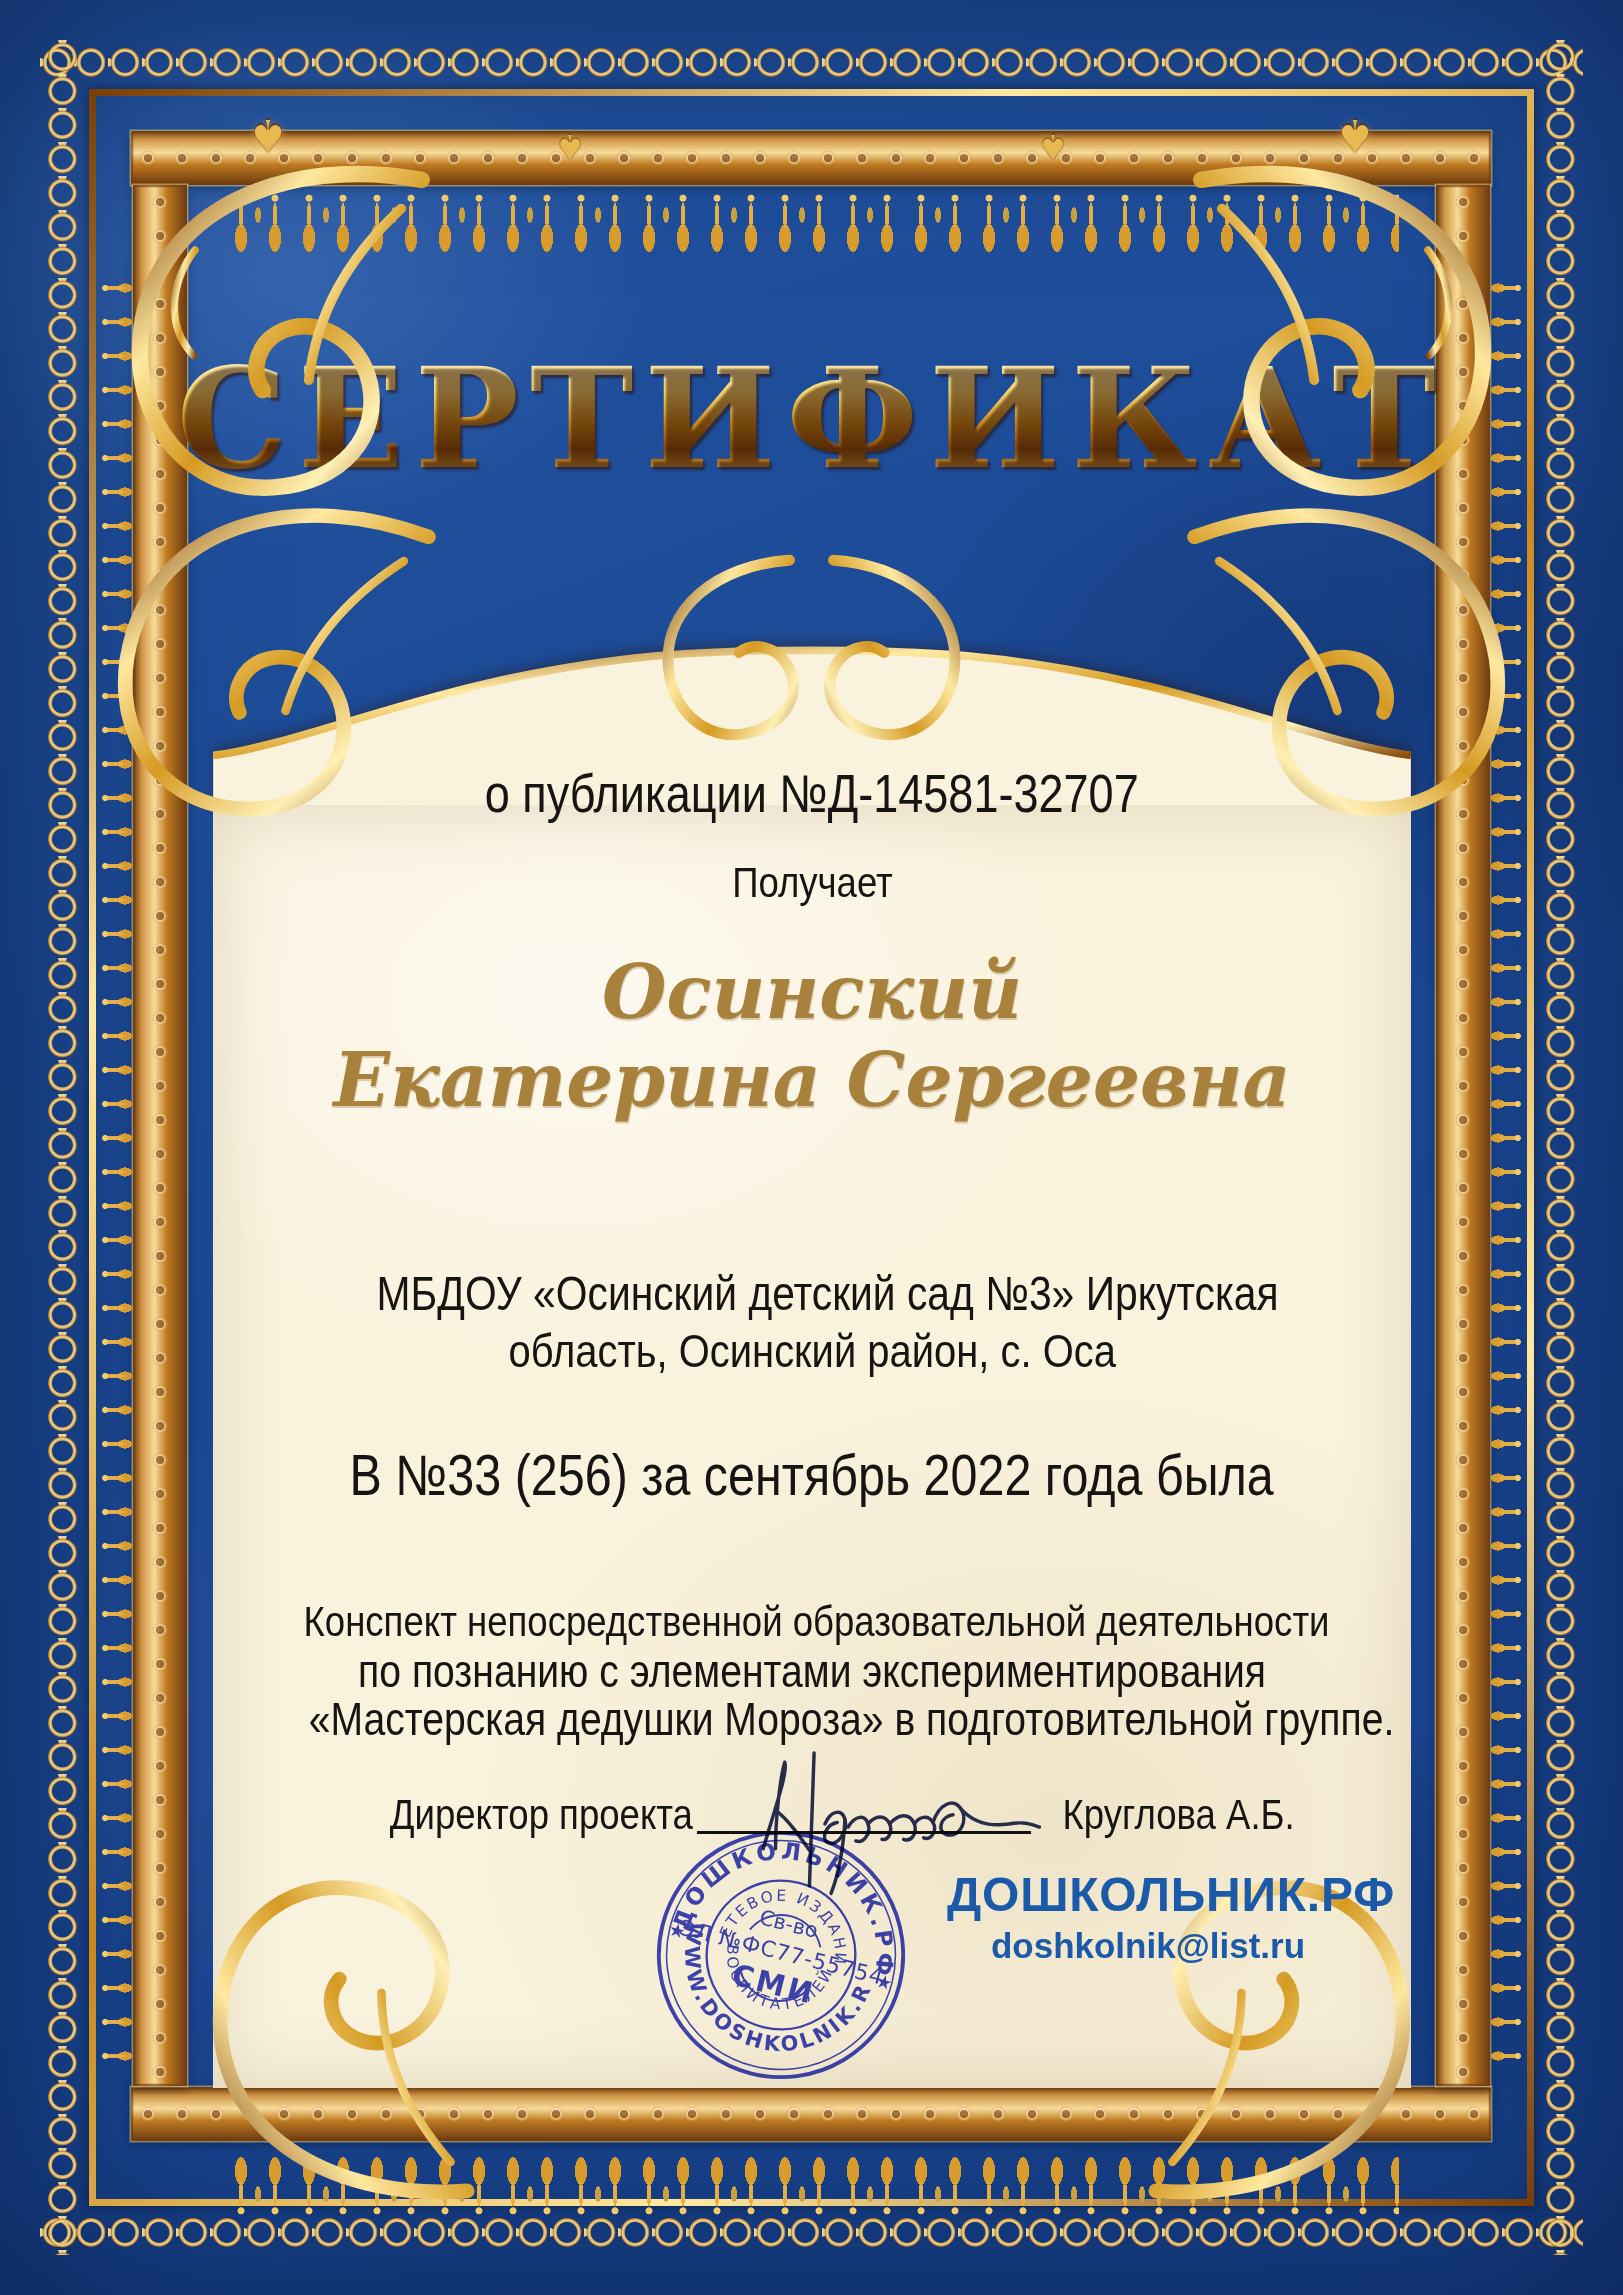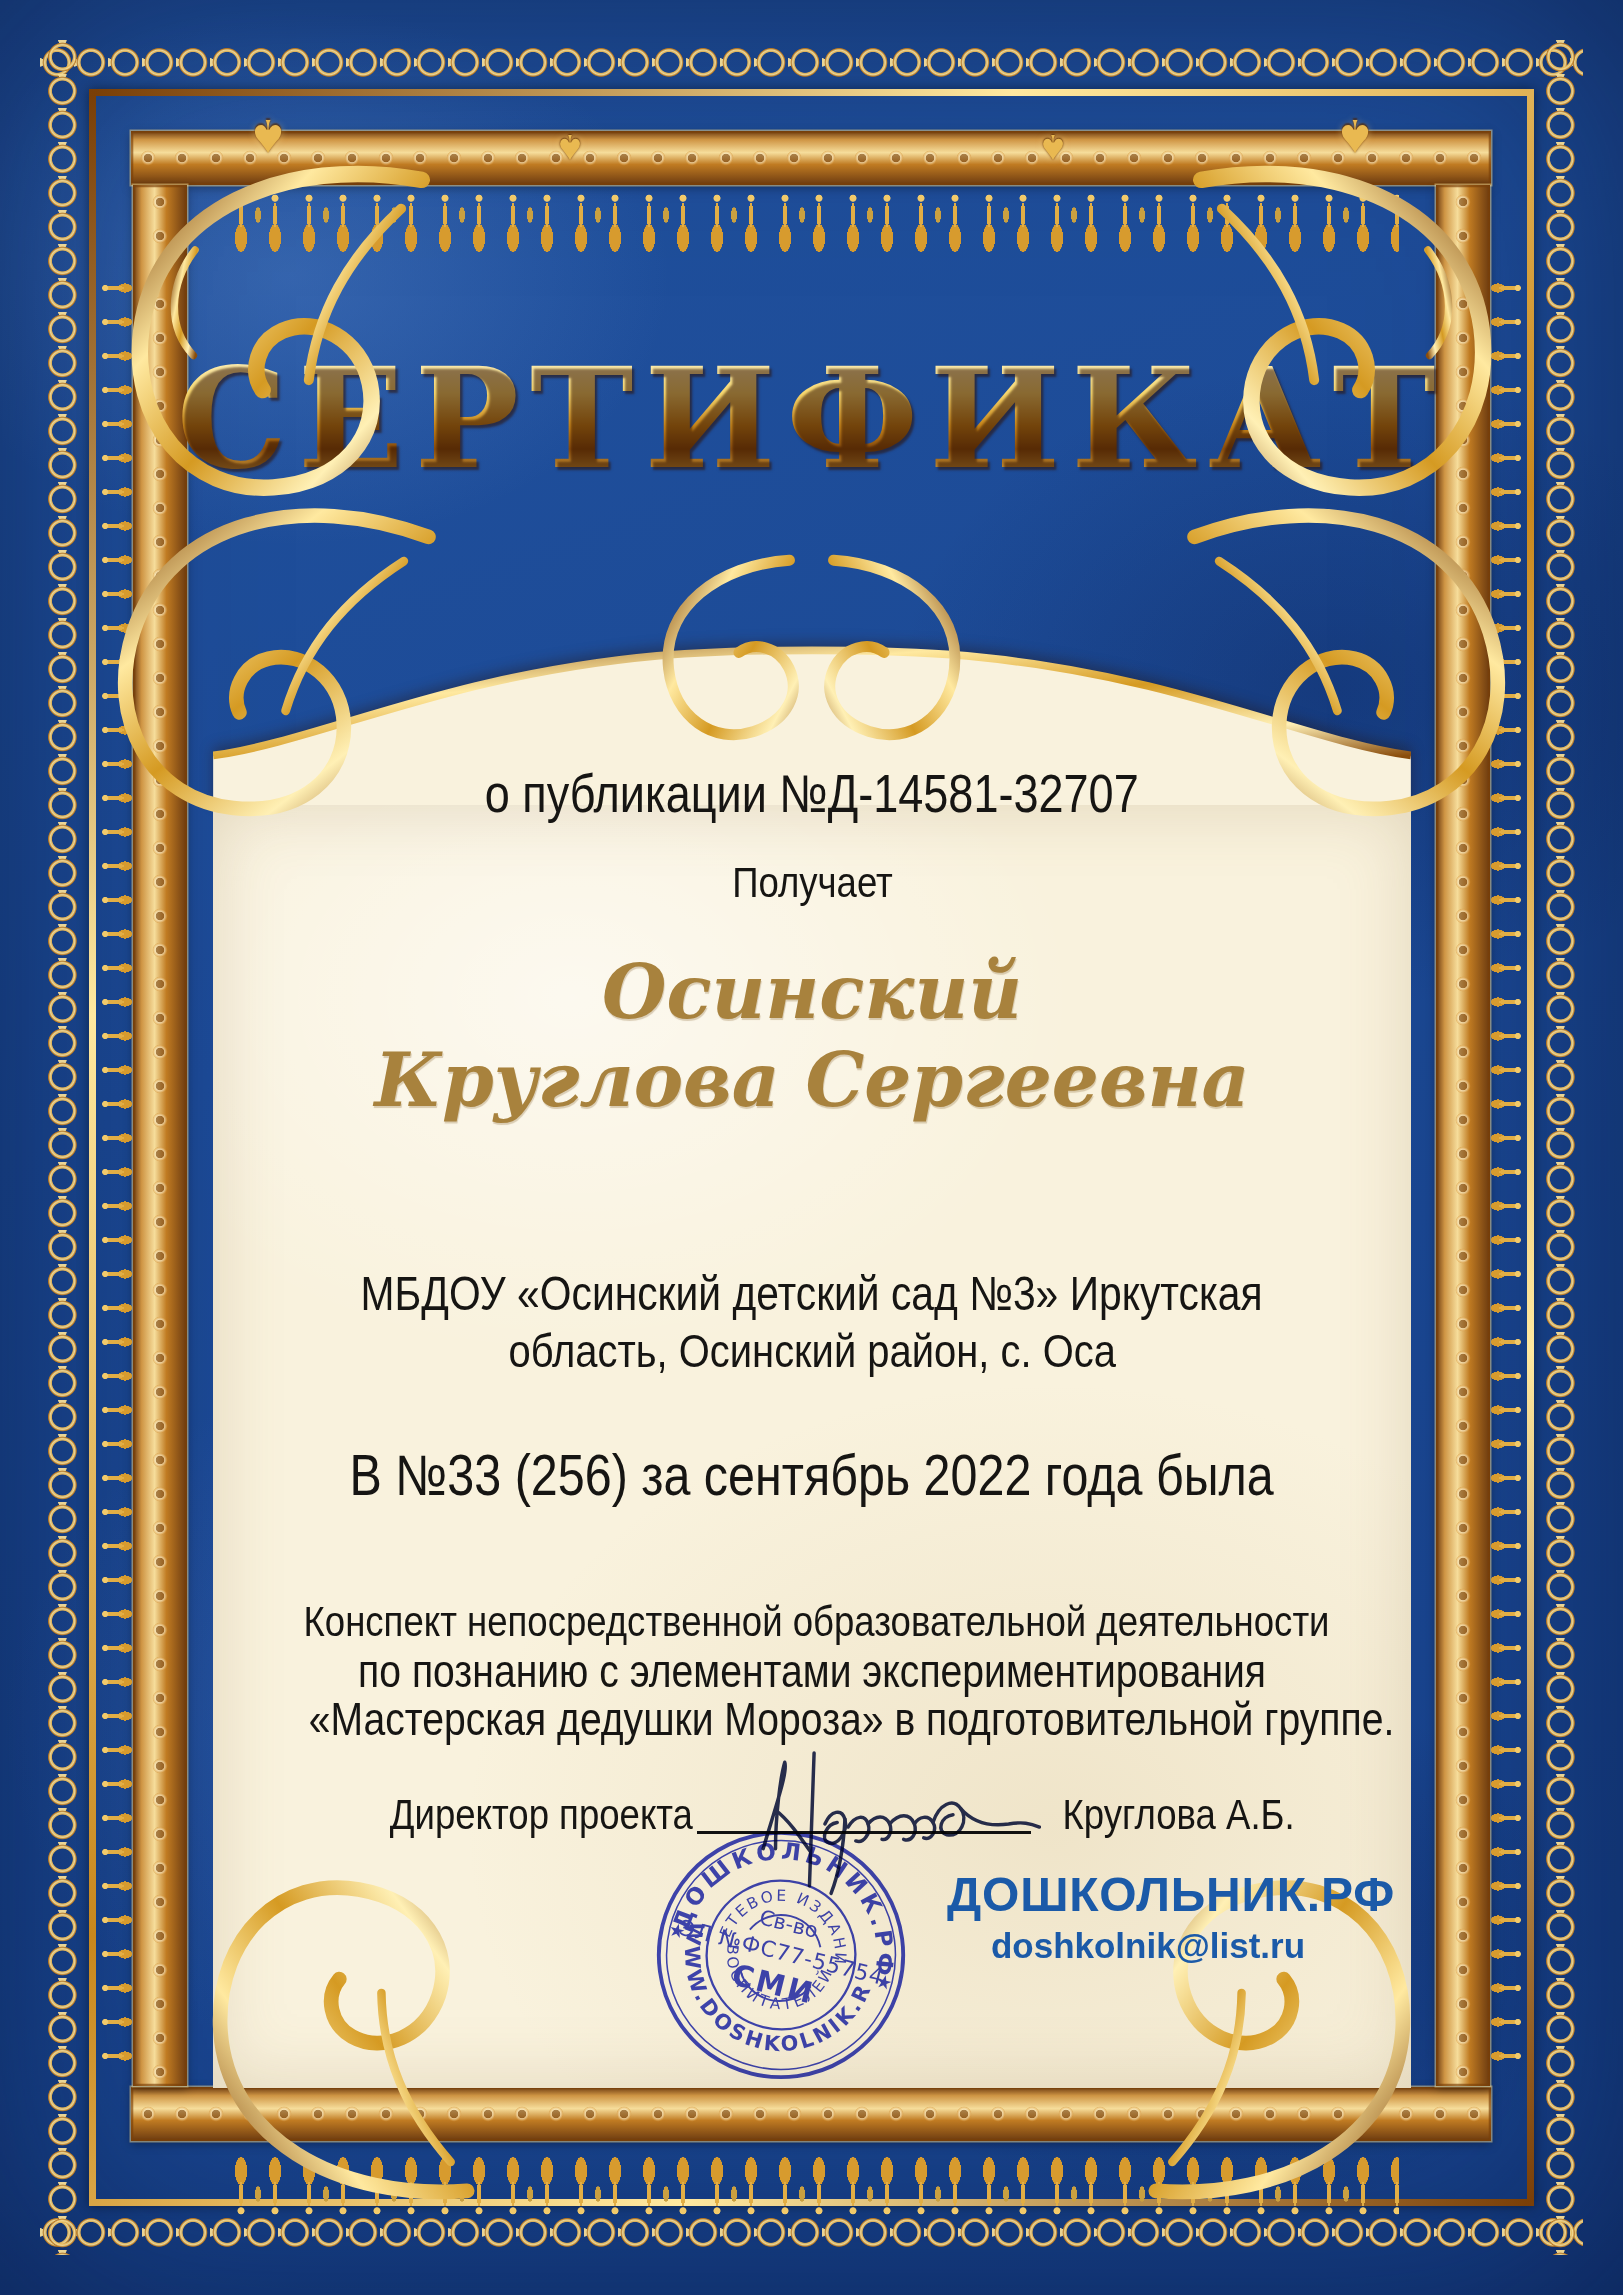--- a/index.html
+++ b/index.html
@@ -169,22 +169,22 @@
 
   <svg class="arch" width="1198" height="170" viewBox="0 0 1550 220">
     <path d="M0,220 L0,152 C90,140 200,96 340,62 C520,20 640,16 775,16 C910,16 1030,20 1210,62 C1350,96 1460,140 1550,152 L1550,220 Z" fill="#f9f2dd"></path>
     <path d="M0,152 C90,140 200,96 340,62 C520,20 640,16 775,16 C910,16 1030,20 1210,62 C1350,96 1460,140 1550,152" fill="none" stroke="url(#gg)" stroke-width="10"></path>
   </svg>
   <div class="panel"></div>
 
   <div class="tl" style="top:765px;font-size:53px;"><span class="cx">о публикации №Д-14581-32707</span></div>
   <div class="tl" style="top:859px;font-size:43px;"><span class="cx">Получает</span></div>
   <div class="tl name" style="top:952px;font-size:74px;"><span>Осинский</span></div>
-  <div class="tl name" style="top:1040px;font-size:74px;"><span>Круглова Сергеевна</span></div>
-  <div class="tl" style="top:1268px;font-size:48px;"><span class="cx">МБДОУ «Осинский детский сад №3» Иркутская</span></div>
+  <div class="tl name" style="top:1040px;font-size:74px;"><span>Екатерина Сергеевна</span></div>
+  <div class="tl" style="top:1268px;font-size:48px;padding-left:16px;"><span class="cx">МБДОУ «Осинский детский сад №3» Иркутская</span></div>
   <div class="tl" style="top:1325px;font-size:47px;"><span class="cx">область, Осинский район, с. Оса</span></div>
   <div class="tl" style="top:1444px;font-size:57px;"><span class="cx">В №33 (256) за сентябрь 2022 года была</span></div>
   <div class="tl" style="top:1598px;font-size:43px;"><span class="cx">Конспект непосредственной образовательной деятельности</span></div>
   <div class="tl" style="top:1646px;font-size:46px;"><span class="cx">по познанию с элементами экспериментирования</span></div>
   <div class="tl" style="top:1694px;font-size:46px;"><span class="cx">«Мастерская дедушки Мороза» в подготовительной группе.</span></div>
 
   <div class="abs" style="left:363px;top:1790px;font-size:43px;"><span class="cx">Директор проекта</span></div>
   <div class="sigline"></div>
   <div class="abs" style="left:1042px;top:1790px;font-size:43px;"><span class="cx">Круглова А.Б.</span></div>
   <svg class="sig" width="301" height="155" viewBox="0 0 390 200">

